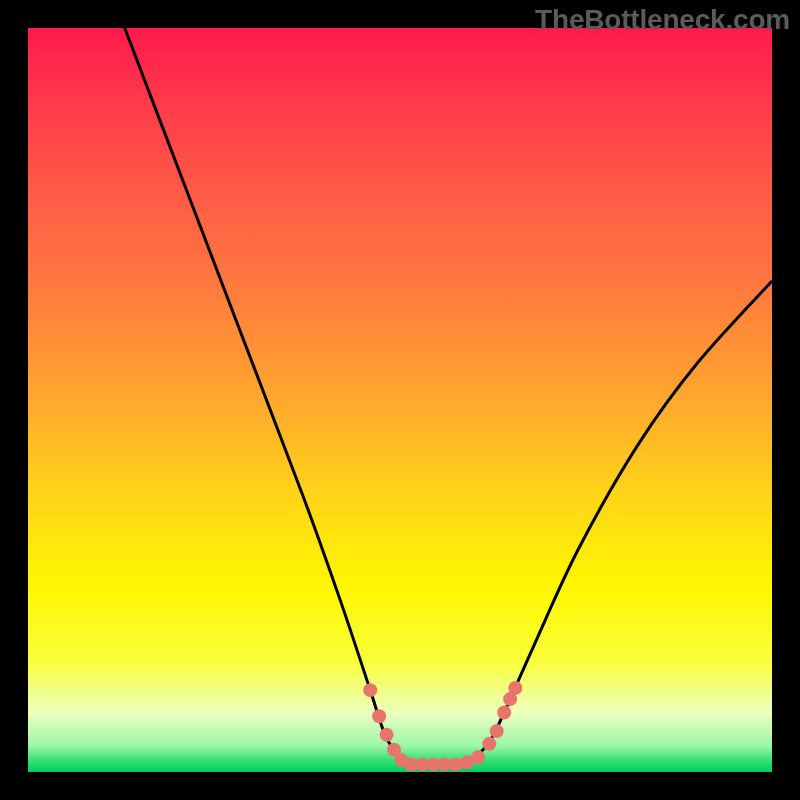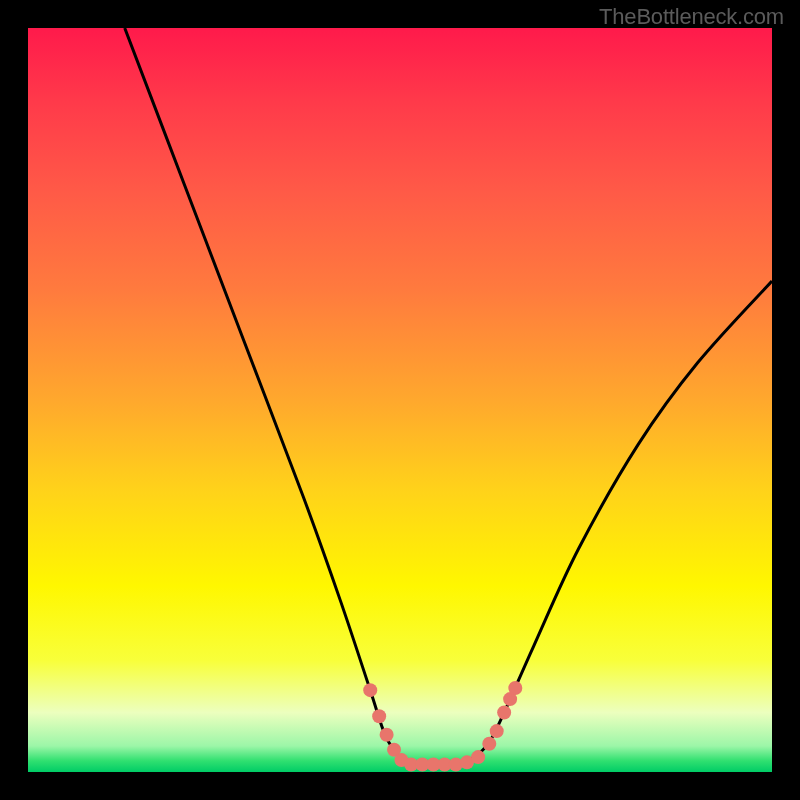--- a/index.html
+++ b/index.html
@@ -43,24 +43,24 @@
   svg.curve {
     position: absolute;
     left: 0;
     top: 0;
     width: 744px;
     height: 744px;
   }
   .watermark {
     position: absolute;
     top: 4px;
-    right: 16px;
+    right: 10px;
     font-family: Arial, Helvetica, sans-serif;
-    font-size: 22px;
-    font-weight: 400;
+    font-size: 28px;
+    font-weight: 700;
     color: #5b5b5b;
     letter-spacing: -0.2px;
   }
 </style>
 </head>
 <body>
 
 <div class="frame">
   <div class="plot">
     <svg class="curve" viewBox="0 0 744 744" preserveAspectRatio="none">

